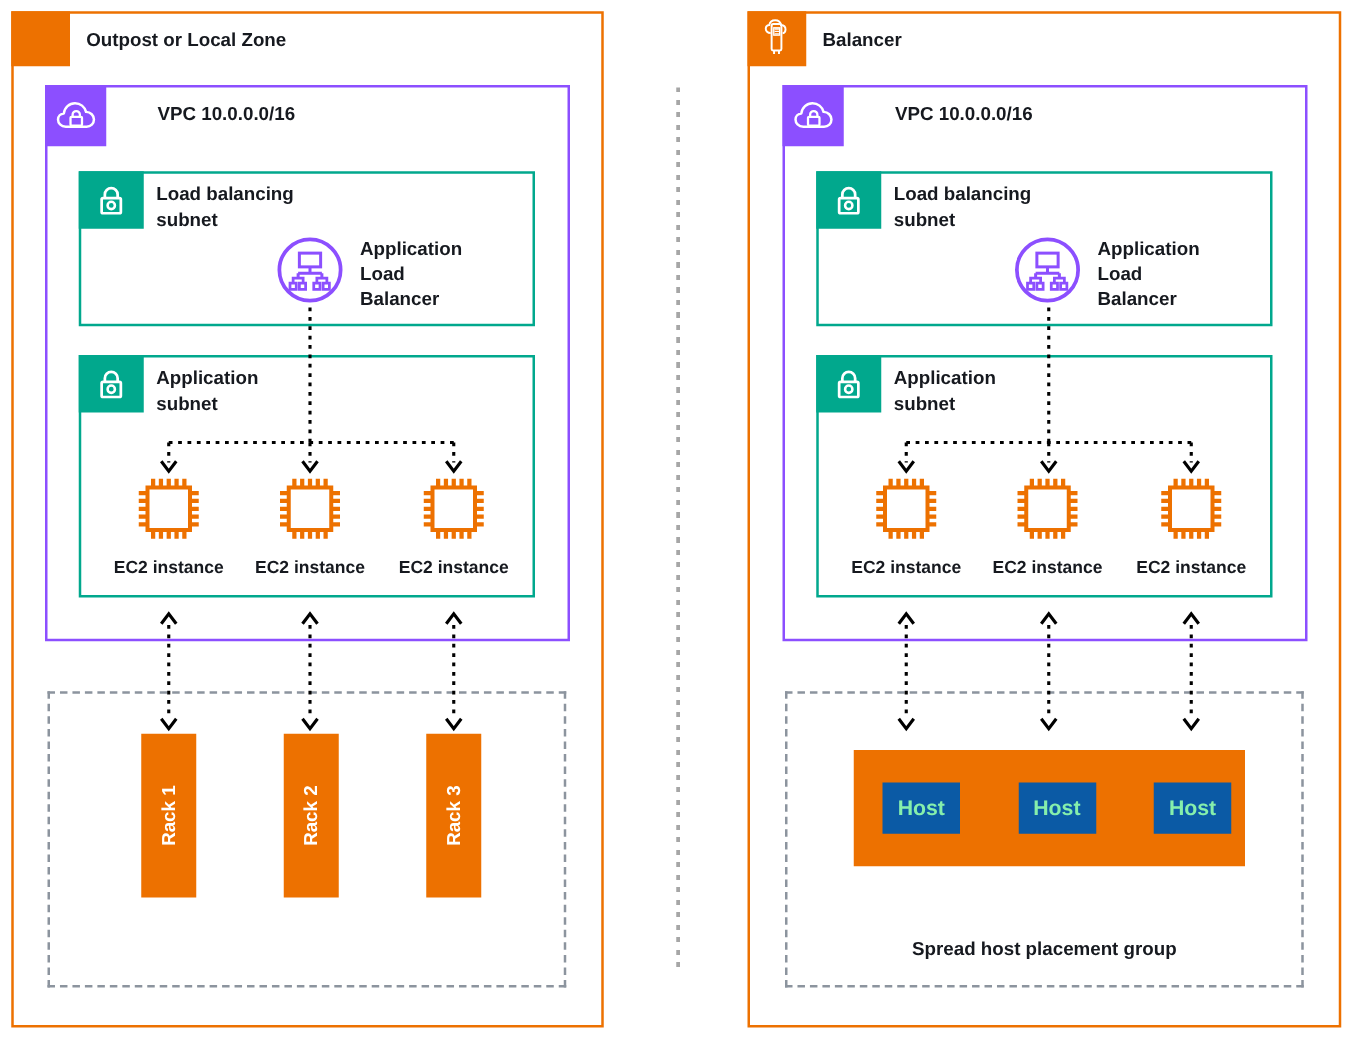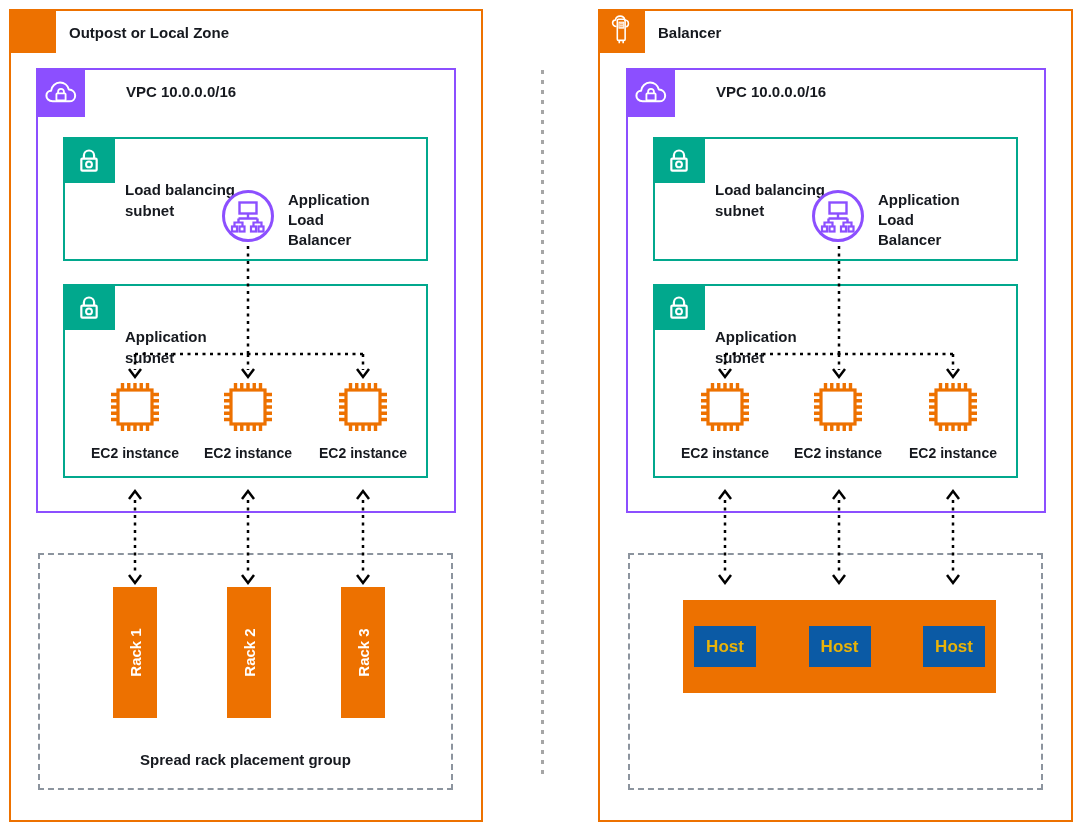--- a/index.html
+++ b/index.html
@@ -17,40 +17,40 @@
   
   .vpc{border:2px solid #8C4FFF;box-sizing:border-box;background:#ffffff;}
   .vpc-icon{left:-2px;top:-2px;width:49px;height:49px;background:#8C4FFF;
             display:flex;align-items:center;justify-content:center;}
   .vpc-title{left:64px;top:13px;font-size:15px;font-weight:bold;white-space:nowrap;margin-left:24px;}
 
   
   .subnet{border:2px solid #01A88D;box-sizing:border-box;background:#ffffff;}
   .subnet-icon{left:-2px;top:-2px;width:52px;height:46px;background:#01A88D;
                display:flex;align-items:center;justify-content:center;}
-  .subnet-title{left:60px;top:6px;font-size:15px;font-weight:bold;line-height:21px;white-space:pre-line;margin-top:34px;}
+  .subnet-title{left:60px;top:6px;font-size:15px;font-weight:bold;line-height:21px;white-space:pre-line;}
 
   .alb-icon{width:56px;height:56px;}
   .alb-label{font-size:15px;font-weight:bold;line-height:20px;white-space:pre-line;}
 
   .chip{width:56px;height:56px;}
   .ec2-label{top:159px;width:110px;text-align:center;font-size:14px;font-weight:bold;white-space:nowrap;}
 
   
   .group{border:2px dashed #8C949E;box-sizing:border-box;background:#ffffff;}
   .group-label{left:0;right:0;top:196px;text-align:center;font-size:15px;font-weight:bold;}
 
   .rack{width:44px;height:131px;background:#ED7100;display:flex;align-items:center;justify-content:center;}
   .rack span{transform:rotate(-90deg);white-space:nowrap;color:#ffffff;font-size:15px;font-weight:bold;}
 
   .host-bar{left:53px;top:45px;width:313px;height:93px;background:#ED7100;
             display:flex;align-items:center;justify-content:space-between;
             padding:0 11px;box-sizing:border-box;}
-  .host{width:62px;height:41px;background:#0B5AA5;color:#eab308;font-size:17px;font-weight:bold;
-        display:flex;align-items:center;justify-content:center;}
+  .host{width:62px;height:41px;background:#0B5AA5;color:#86efac;font-size:17px;font-weight:bold;
+        display:flex;align-items:center;justify-content:center;margin-left:12px;}
 
   
   .divider{left:541px;top:70px;width:3px;height:706px;
            background:repeating-linear-gradient(to bottom,#A6A6A6 0 4px,transparent 4px 10px);}
 
   
   .overlay{left:0;top:0;width:1082px;height:832px;pointer-events:none;}
   .dash{stroke:#000000;stroke-width:2.5;stroke-dasharray:3 4.5;fill:none;}
   .head{stroke:#000000;stroke-width:2.5;fill:none;}
   .white-stroke{stroke:#ffffff;fill:none;}
@@ -150,21 +150,20 @@
     <div class="group abs" style="left:27px;top:542px;width:415px;height:237px">
       <div class="rack abs" style="left:73px;top:32px">
           <span>Rack 1</span>
         </div>
       <div class="rack abs" style="left:187px;top:32px">
           <span>Rack 2</span>
         </div>
       <div class="rack abs" style="left:301px;top:32px">
           <span>Rack 3</span>
         </div>
-      <div class="group-label abs">Spread rack placement group</div>
     </div>
   </div>
 
   <div class="divider abs"></div>
 
   <div class="panel abs" style="left:598px;top:9px;width:475px;height:813px">
     <div class="corner abs">
       <svg width="36" height="36" viewBox="0 0 46 44">
         <path class="white-stroke" stroke-width="2" d="M16 16.2 C 12.8 16.2 11 13.9 11 11.8 C 11 9.8 12.5 8.2 14.6 8 C 15.1 5 17.6 3 20.6 3 C 23.6 3 26.1 5 26.6 8 C 29.2 8.2 31.2 10.1 31.2 12.6 C 31.2 14.7 30 16.2 28.2 16.5"></path>
         <rect x="17" y="7" width="10" height="27" rx="1.5" fill="#ED7100" class="white-stroke" stroke-width="2"></rect>
@@ -255,20 +254,21 @@
         <div class="ec2-label abs" style="left:243px">EC2 instance</div>
       </div>
     </div>
 
     <div class="group abs" style="left:28px;top:542px;width:415px;height:237px">
       <div class="host-bar abs">
         <div class="host">Host</div>
         <div class="host">Host</div>
         <div class="host">Host</div>
       </div>
+      <div class="group-label abs">Spread host placement group</div>
     </div>
   </div>
 
   <svg class="overlay abs" width="1082" height="832" viewBox="0 0 1082 832">
 
     <path class="dash" d="M248 246 V354"></path>
     <path class="dash" d="M135 354 H363"></path>
 
     <path class="dash" d="M839 246 V354"></path>
     <path class="dash" d="M725 354 H953"></path>

